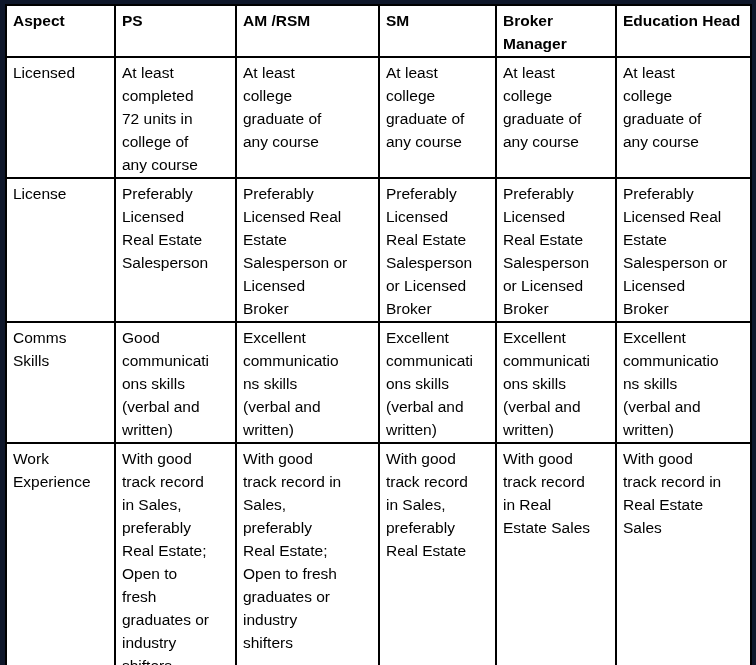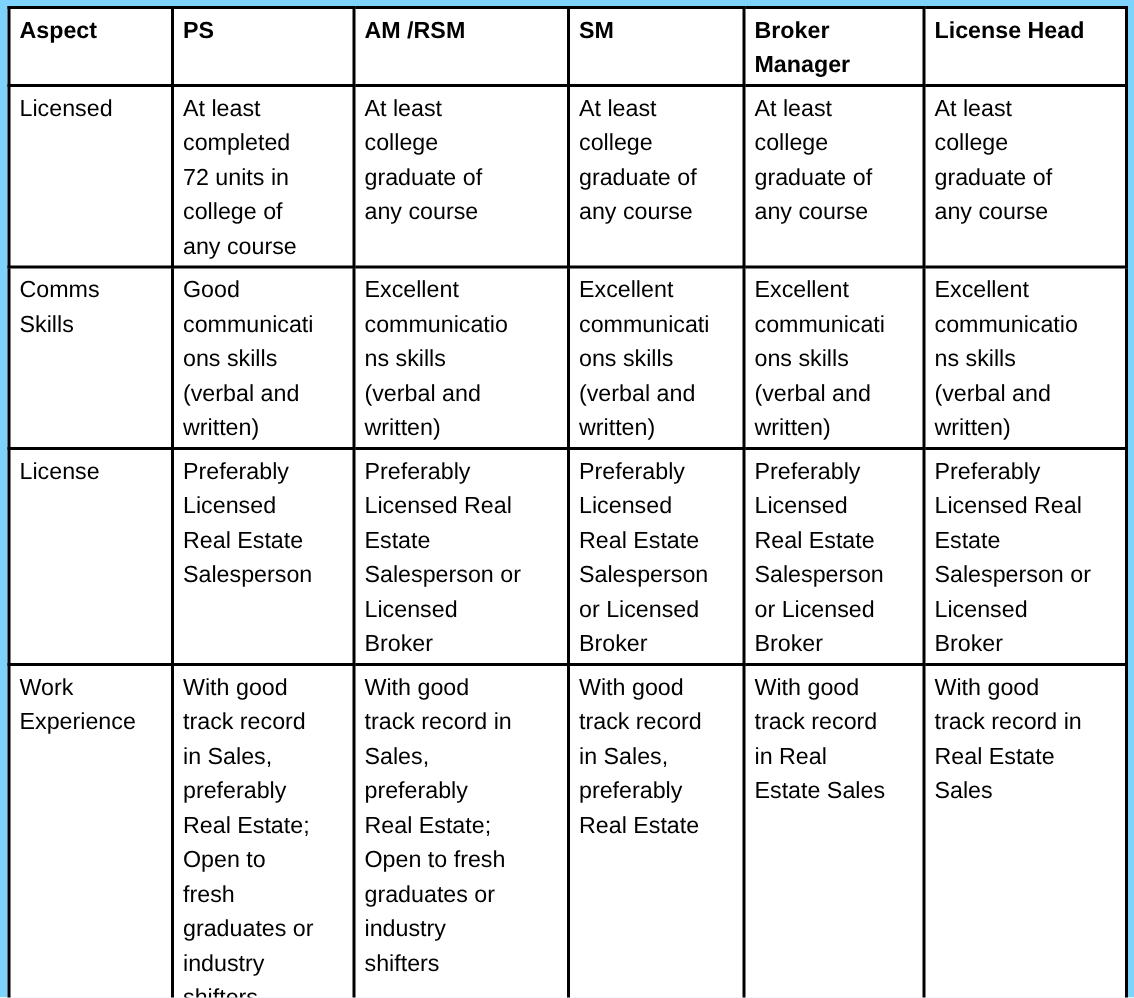--- a/index.html
+++ b/index.html
@@ -4,21 +4,21 @@
 <style>
   html, body {
     margin: 0;
     padding: 0;
     background: #ffffff;
     font-family: "Liberation Sans", "DejaVu Sans", sans-serif;
   }
   .page {
     width: 756px;
     height: 665px;
-    background: #7dd3fc;
+    background: #0f172a;
     box-sizing: border-box;
     padding: 4px 0 0 5px;
   }
   table.req-table {
     border-collapse: collapse;
     table-layout: fixed;
     width: 745px;
     background: #ffffff;
   }
   table.req-table th,
@@ -58,21 +58,21 @@
       <col class="c-division">
     </colgroup>
     <thead>
       <tr>
         <th>Aspect</th>
         <th>PS</th>
         <th>AM /RSM</th>
         <th>SM</th>
         <th>Broker
 Manager</th>
-        <th>License Head</th>
+        <th>Education Head</th>
       </tr>
     </thead>
     <tbody>
       <tr>
         <td>Licensed</td>
         <td>At least
 completed
 72 units in
 college of
 any course</td>
@@ -85,49 +85,20 @@
 graduate of
 any course</td>
         <td>At least
 college
 graduate of
 any course</td>
         <td>At least
 college
 graduate of
 any course</td>
-      </tr>
-      <tr>
-        <td>Comms
-Skills</td>
-        <td>Good
-communicati
-ons skills
-(verbal and
-written)</td>
-        <td>Excellent
-communicatio
-ns skills
-(verbal and
-written)</td>
-        <td>Excellent
-communicati
-ons skills
-(verbal and
-written)</td>
-        <td>Excellent
-communicati
-ons skills
-(verbal and
-written)</td>
-        <td>Excellent
-communicatio
-ns skills
-(verbal and
-written)</td>
       </tr>
       <tr>
         <td>License</td>
         <td>Preferably
 Licensed
 Real Estate
 Salesperson</td>
         <td>Preferably
 Licensed Real
 Estate
@@ -145,20 +116,49 @@
 Real Estate
 Salesperson
 or Licensed
 Broker</td>
         <td>Preferably
 Licensed Real
 Estate
 Salesperson or
 Licensed
 Broker</td>
+      </tr>
+      <tr>
+        <td>Comms
+Skills</td>
+        <td>Good
+communicati
+ons skills
+(verbal and
+written)</td>
+        <td>Excellent
+communicatio
+ns skills
+(verbal and
+written)</td>
+        <td>Excellent
+communicati
+ons skills
+(verbal and
+written)</td>
+        <td>Excellent
+communicati
+ons skills
+(verbal and
+written)</td>
+        <td>Excellent
+communicatio
+ns skills
+(verbal and
+written)</td>
       </tr>
       <tr>
         <td>Work
 Experience</td>
         <td>With good
 track record
 in Sales,
 preferably
 Real Estate;
 Open to

